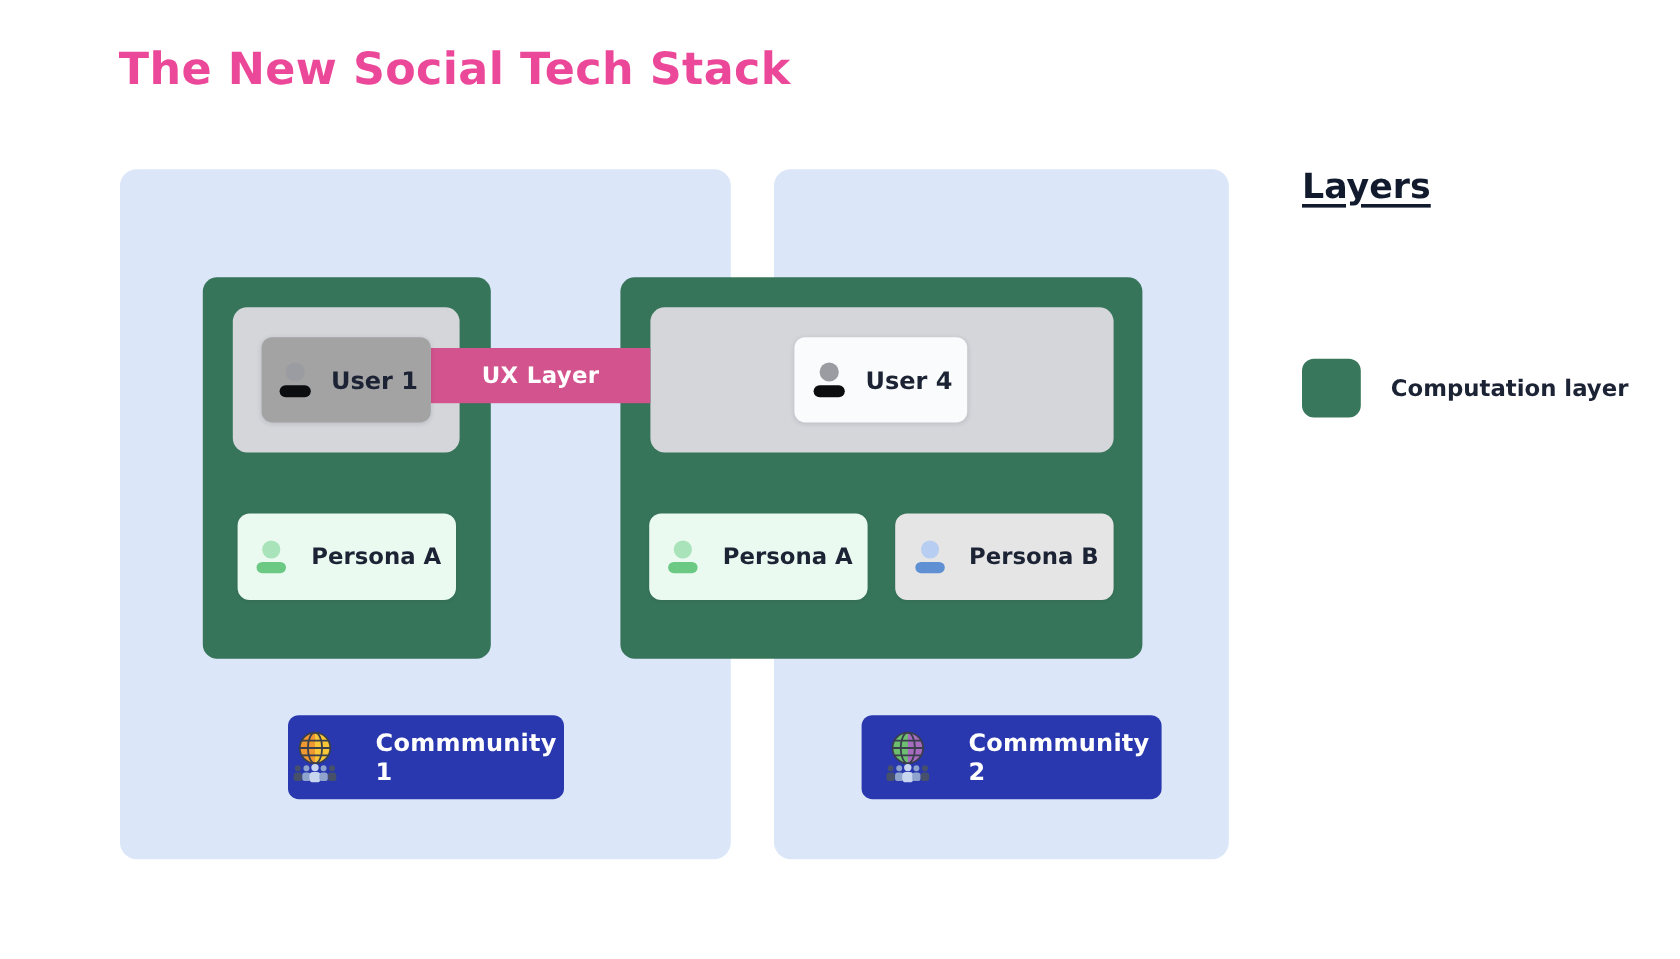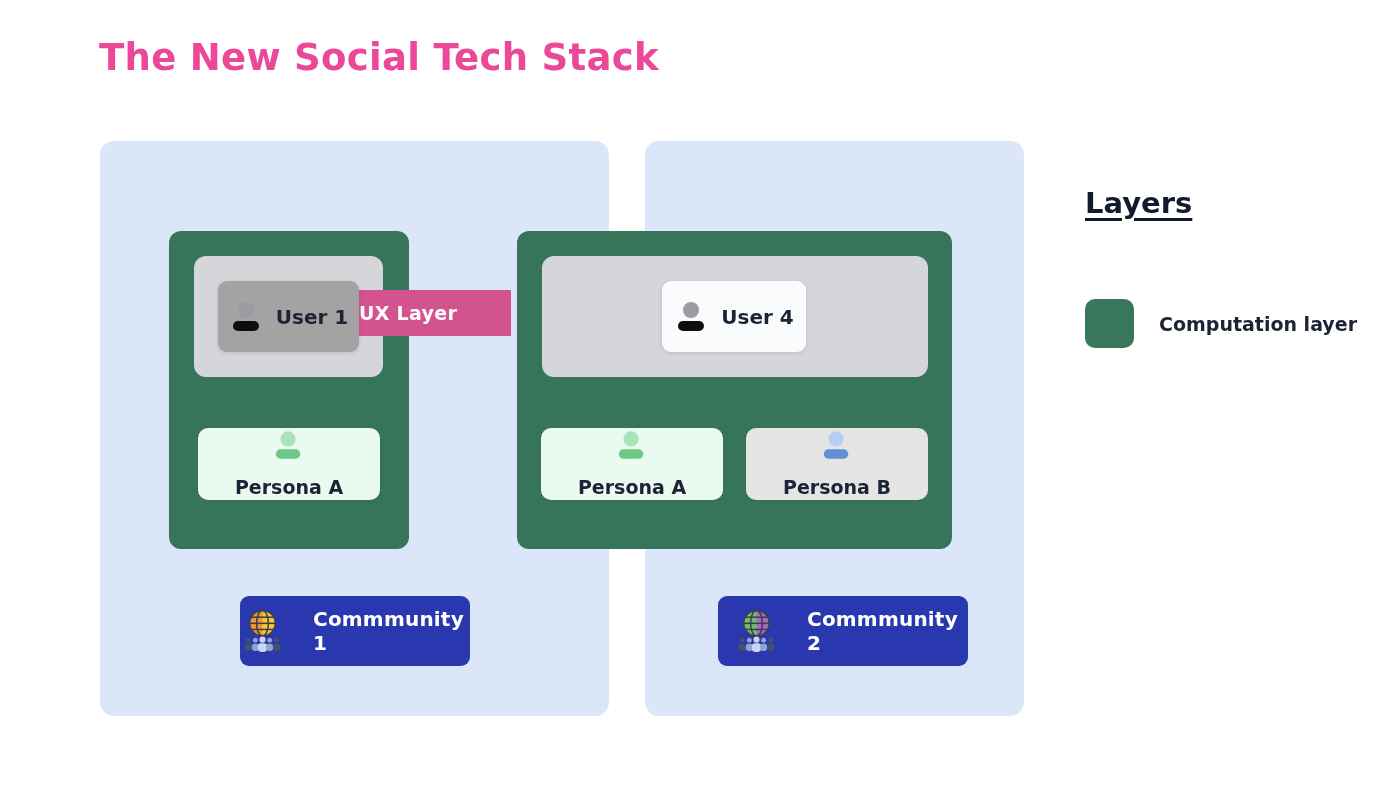--- a/index.html
+++ b/index.html
@@ -40,44 +40,44 @@
 
   .userlayer-box {
     top: 256px; height: 121px;
     border-radius: 12px;
     background: #d4d6da;
   }
   .userlayer-1 { left: 194px; width: 189px; }
   .userlayer-2 { left: 542px; width: 386px; }
 
   .ux-band {
-    left: 359px; top: 290px; width: 152px; height: 46px;
+    left: 359px; top: 290px; width: 183px; height: 46px;
     background: #d3538e;
-    display: flex; align-items: center; justify-content: flex-start;
+    display: flex; align-items: center; justify-content: center;
     color: #ffffff; font-size: 19px; font-weight: 700;
     letter-spacing: 0.3px;
   }
 
   .user-card {
     top: 281px; height: 71px;
     background: #fafbfc;
     border-radius: 9px;
     box-shadow: 0 1px 4px rgba(16,24,40,.12);
     display: flex; align-items: center; justify-content: center; gap: 11px;
     font-size: 20px; font-weight: 700;
   }
   .user-card-1 { left: 218px; width: 141px; }
   .user-card-2 { left: 662px; width: 144px; }
 
   .persona-card {
     top: 428px; width: 182px; height: 72px;
     border-radius: 10px;
     box-shadow: 0 1px 3px rgba(16,24,40,.06);
     display: flex; align-items: center; justify-content: center; gap: 15px;
-    font-size: 19px; font-weight: 700; flex-direction: column;
+    font-size: 19px; font-weight: 700;
   }
   .persona-a-1 { left: 198px; }
   .persona-a-2 { left: 541px; }
   .persona-b-2 { left: 746px; }
 
   .community-button {
     top: 596px; height: 70px;
     background: #2938ae;
     border-radius: 9px;
     display: flex; align-items: center; justify-content: center; gap: 28px;
@@ -87,21 +87,20 @@
   .community-btn-1 { left: 240px; width: 230px; }
   .community-btn-2 { left: 718px; width: 234px; padding-left: 16px; }
 
   .legend-heading {
     left: 1085px; top: 138px;
     font-size: 29px; font-weight: 800;
     color: #121b2e;
     text-decoration: underline;
     text-decoration-thickness: 3px;
     text-underline-offset: 5px;
-    margin-top: 48px;
   }
   .legend-row {
     left: 1085px;
     display: flex; align-items: center; gap: 25px;
   }
   .legend-row-1 { top: 211px; }
   .legend-row-2 { top: 299px; }
   .legend-swatch {
     width: 49px; height: 49px;
     border-radius: 10px;

